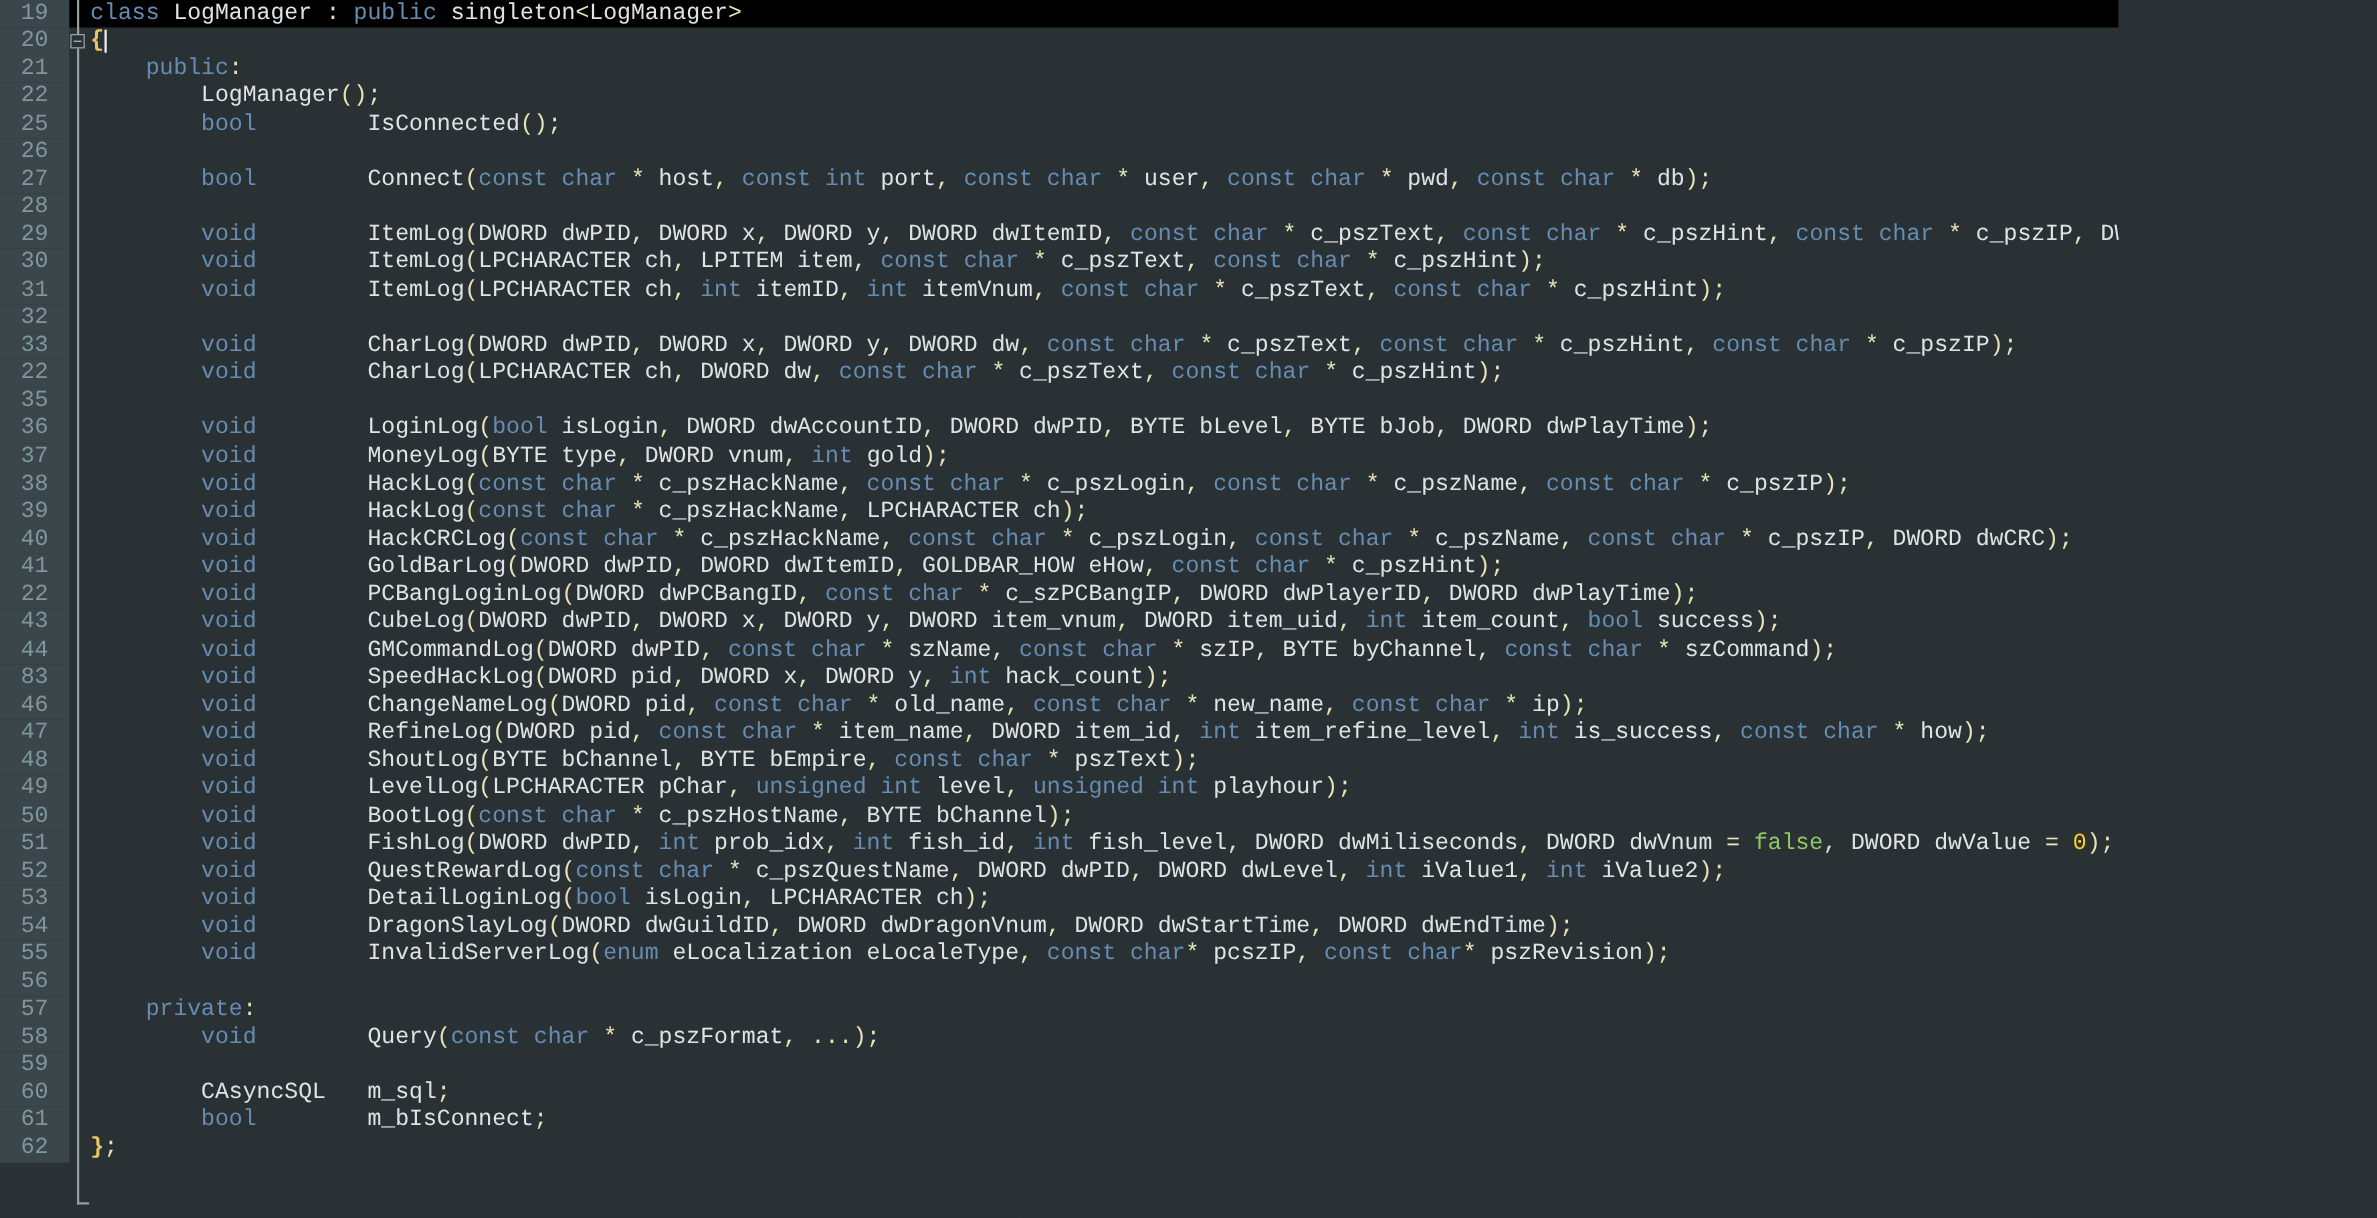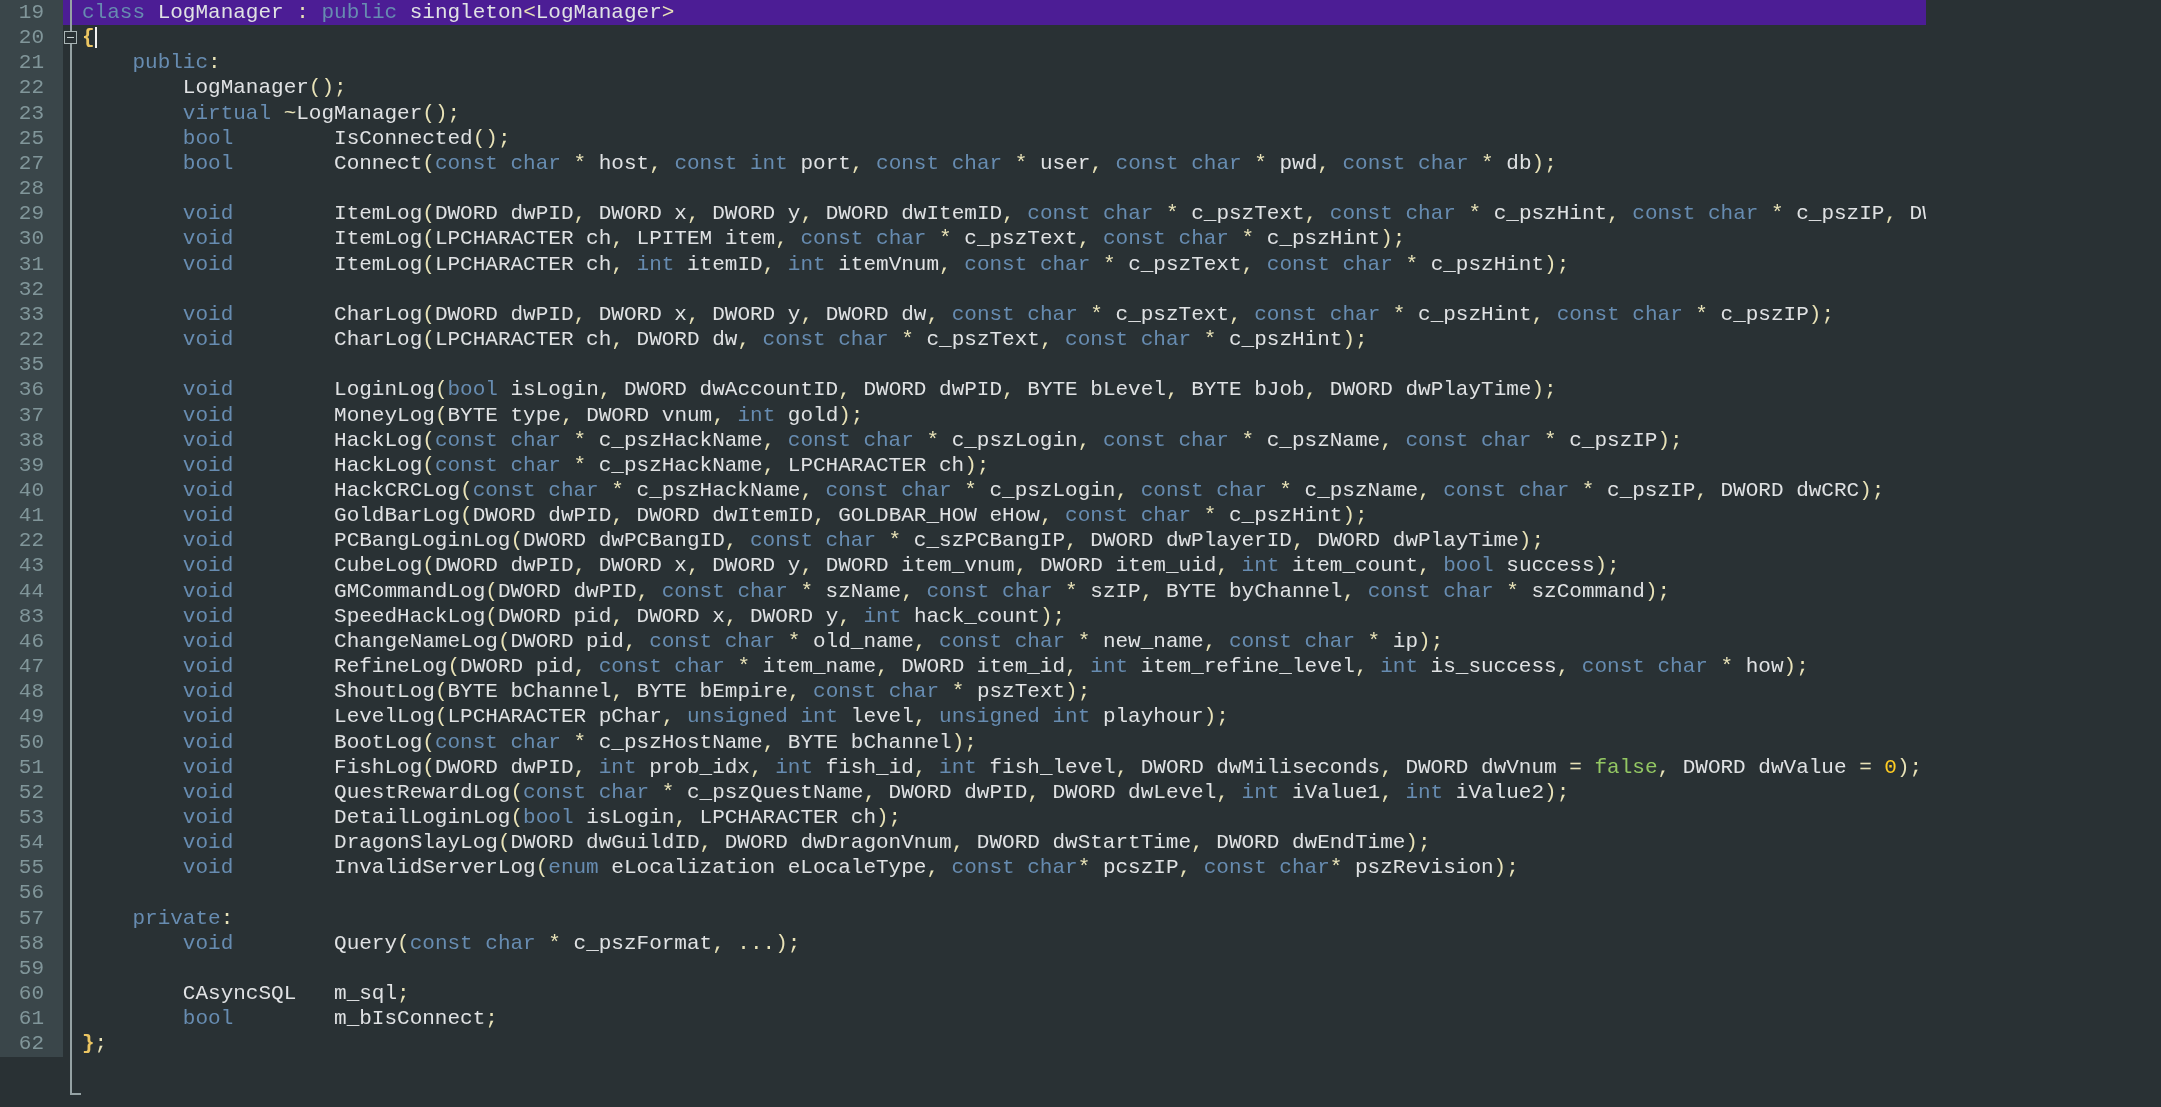--- a/index.html
+++ b/index.html
@@ -24,21 +24,21 @@
     user-select: none;
   }
   .code {
     flex: 1 1 auto;
     padding-left: 19px;
     white-space: pre;
     tab-size: 4;
     -moz-tab-size: 4;
     color: #E0E2E4;
   }
-  .row.cur .code { background: #4c1d95; font-family: Liberation Mono, monospace; }
+  .row.cur .code { background: #000000; font-family: Liberation Mono, monospace; }
   
   .k { color: #678CB1; }            
   .p { color: #E0E2E4; }            
   .o { color: #E8E2B7; }            
   .g { color: #93C763; font-weight: normal; } 
   .n { color: #FFCD22; }            
   .b { color: #EBC562; font-weight: bold; } 
   
   .fold-vline {
     position: absolute; left: 70px; top: 0;
@@ -83,26 +83,26 @@
       </div>
       <div class="row">
         <span class="ln">21</span>
         <span class="code"><span class="o">	</span><span class="k">public</span><span class="o">:</span></span>
       </div>
       <div class="row">
         <span class="ln">22</span>
         <span class="code"><span class="o">		</span><span class="p">LogManager</span><span class="o">();</span></span>
       </div>
       <div class="row">
-        <span class="ln">23</span>
-        <span class="code"><span class="o">		</span><span class="k">virtual</span><span class="o"> ~</span><span class="p">LogManager</span><span class="o">();</span></span>
-      </div>
-      <div class="row">
         <span class="ln">25</span>
         <span class="code"><span class="o">		</span><span class="k">bool</span><span class="o">		</span><span class="p">IsConnected</span><span class="o">();</span></span>
+      </div>
+      <div class="row">
+        <span class="ln">26</span>
+        <span class="code"></span>
       </div>
       <div class="row">
         <span class="ln">27</span>
         <span class="code"><span class="o">		</span><span class="k">bool</span><span class="o">		</span><span class="p">Connect</span><span class="o">(</span><span class="k">const</span><span class="o"> </span><span class="k">char</span><span class="o"> * </span><span class="p">host</span><span class="o">, </span><span class="k">const</span><span class="o"> </span><span class="k">int</span><span class="o"> </span><span class="p">port</span><span class="o">, </span><span class="k">const</span><span class="o"> </span><span class="k">char</span><span class="o"> * </span><span class="p">user</span><span class="o">, </span><span class="k">const</span><span class="o"> </span><span class="k">char</span><span class="o"> * </span><span class="p">pwd</span><span class="o">, </span><span class="k">const</span><span class="o"> </span><span class="k">char</span><span class="o"> * </span><span class="p">db</span><span class="o">);</span></span>
       </div>
       <div class="row">
         <span class="ln">28</span>
         <span class="code"></span>
       </div>
       <div class="row">

